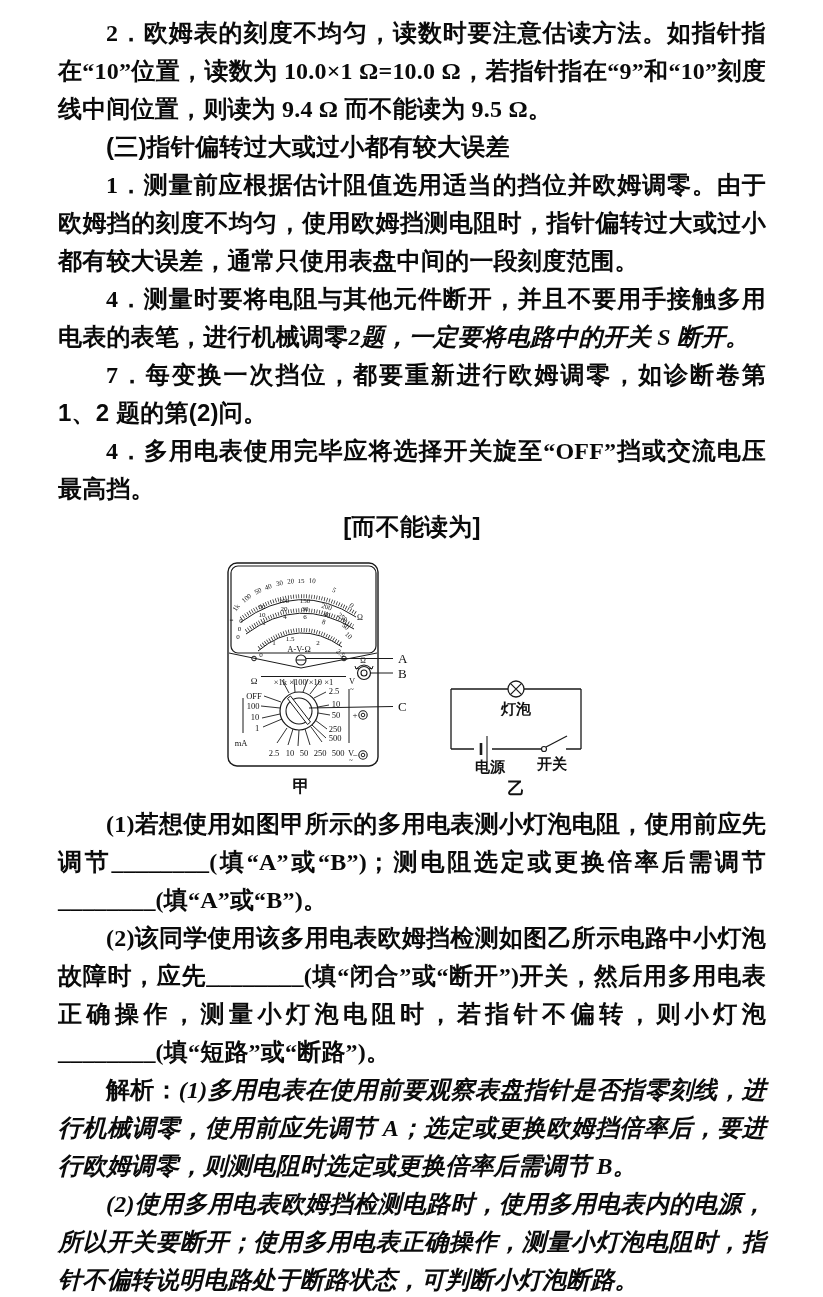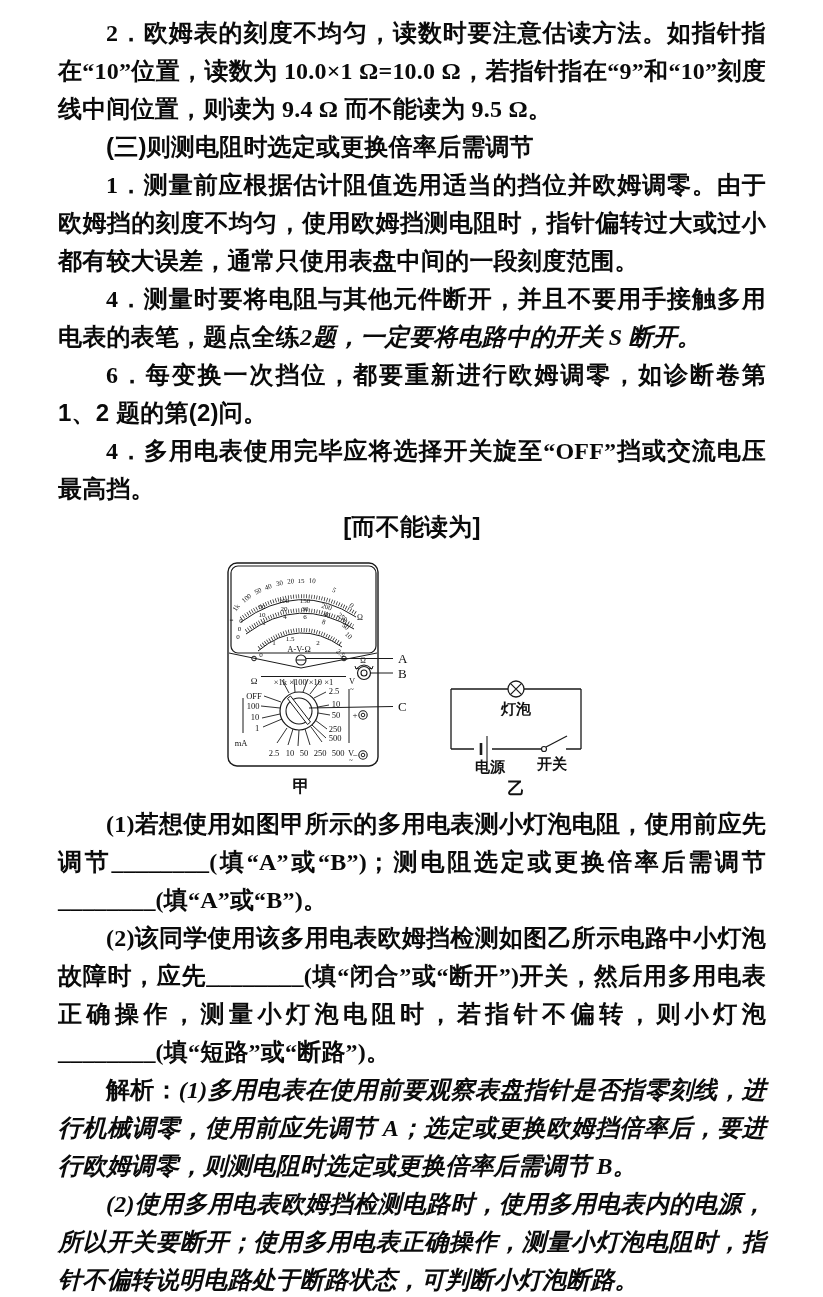--- a/index.html
+++ b/index.html
@@ -20,27 +20,27 @@
   svg .ln{stroke:#1a1a1a;fill:none;}
   svg .tick{stroke:#1a1a1a;fill:none;stroke-dasharray:0.7 1.9;}
 </style>
 </head>
 <body>
 
 <div class="page">
 
   <p><span>2．欧姆表的刻度不均匀，读数时要注意估读方法。如指针指在“10”位置，读数为 10.0×1 Ω=10.0 Ω，若指针指在“9”和“10”刻度线中间位置，则读为 9.4 Ω 而不能读为 9.5 Ω。</span></p>
 
-  <p class="hei"><span>(三)则测电阻时选定或更换倍率后需调节</span></p>
+  <p class="hei"><span>(三)指针偏转过大或过小都有较大误差</span></p>
 
   <p><span>1．测量前应根据估计阻值选用适当的挡位并欧姆调零。由于欧姆挡的刻度不均匀，使用欧姆挡测电阻时，指针偏转过大或过小都有较大误差，通常只使用表盘中间的一段刻度范围。</span></p>
 
-  <p><span>4．测量时要将电阻与其他元件断开，并且不要用手接触多用电表的表笔，</span><span class="hei">题点全练</span><span class="kai">2题，一定要将电路中的开关 S 断开。</span></p>
+  <p><span>4．测量时要将电阻与其他元件断开，并且不要用手接触多用电表的表笔，</span><span class="hei">进行机械调零</span><span class="kai">2题，一定要将电路中的开关 S 断开。</span></p>
 
-  <p><span>6．每变换一次挡位，都要重新进行欧姆调零，</span><span class="hei">如诊断卷第 1、2 题的第(2)问。</span></p>
+  <p><span>7．每变换一次挡位，都要重新进行欧姆调零，</span><span class="hei">如诊断卷第 1、2 题的第(2)问。</span></p>
 
   <p><span>4．多用电表使用完毕应将选择开关旋至“OFF”挡或交流电压最高挡。</span></p>
 
   <p class="hei center"><span>[而不能读为]</span></p>
 
 
   <div class="figure-row">
 
     <svg width="187" height="235" viewBox="0 0 187 235">
       <rect x="1" y="1" width="150" height="203" rx="9" class="ln" stroke-width="1.4"></rect>

